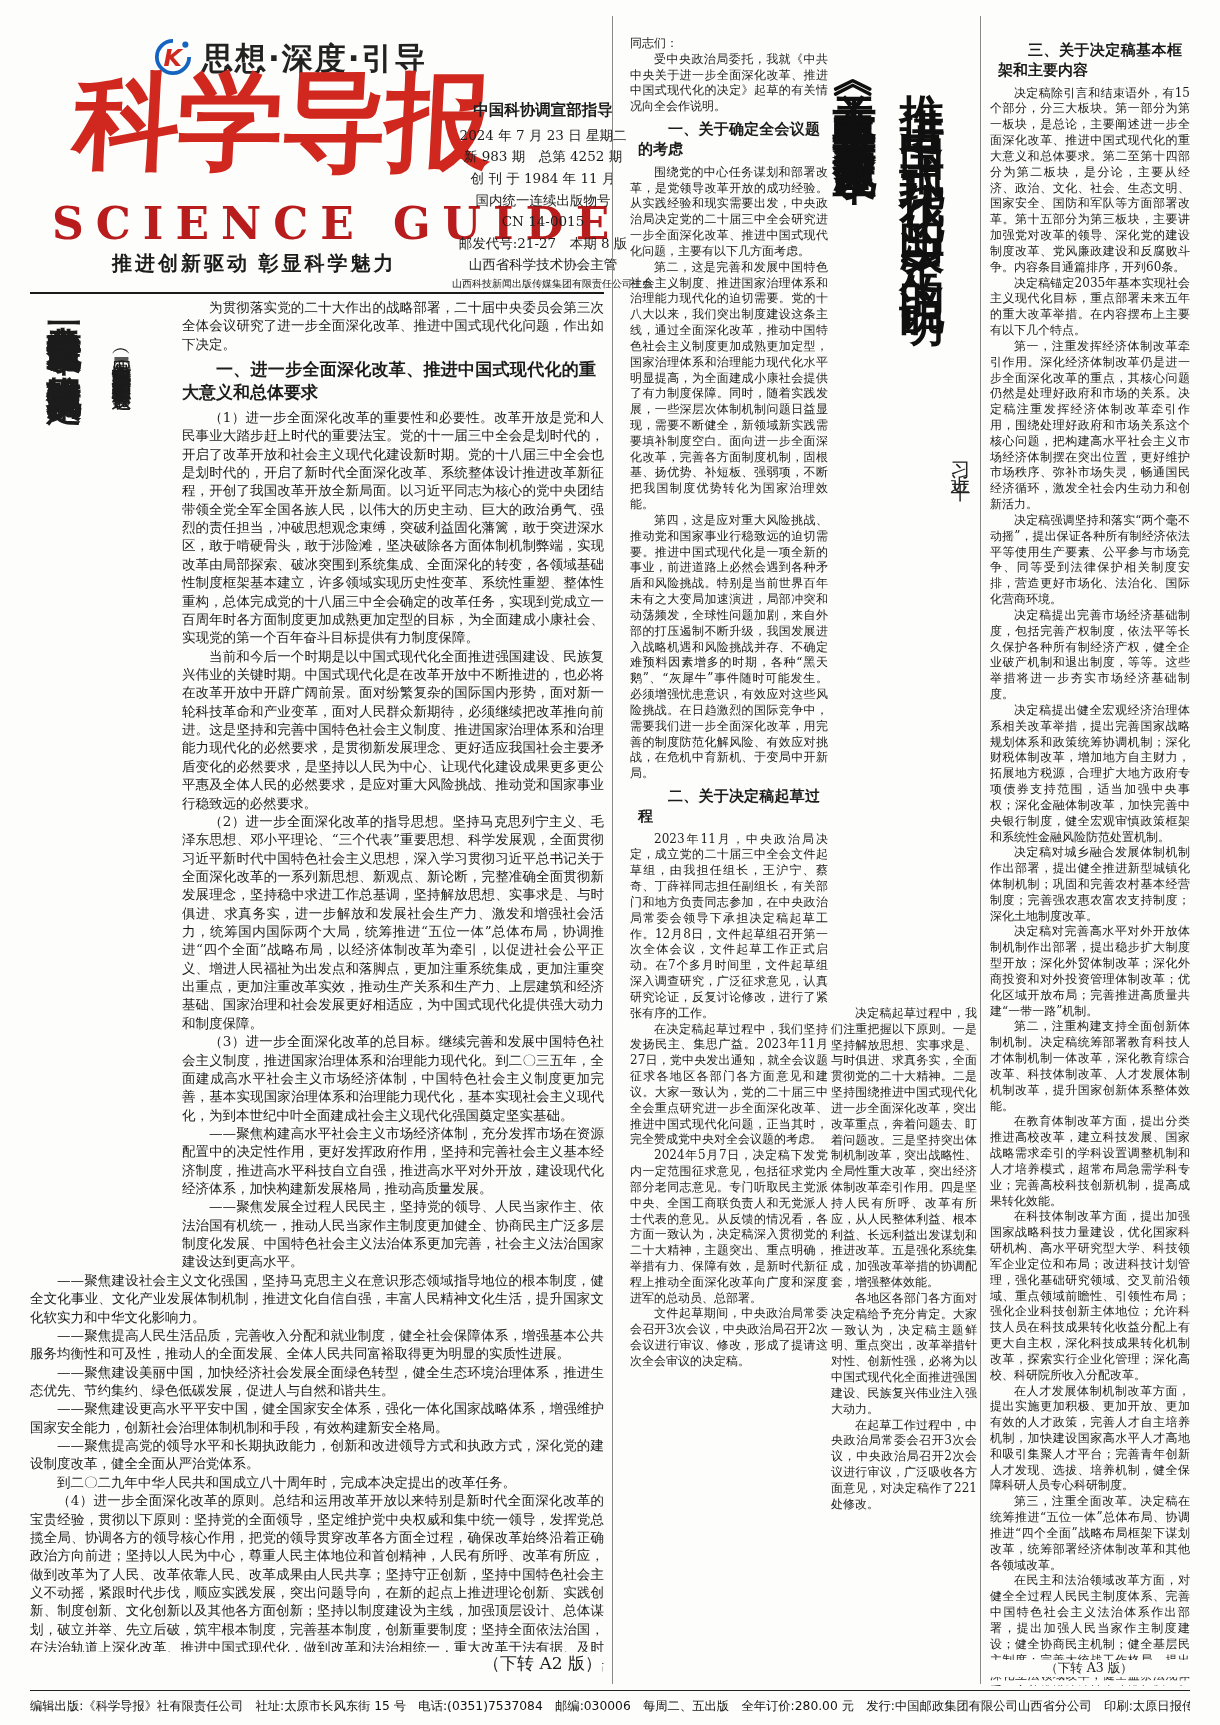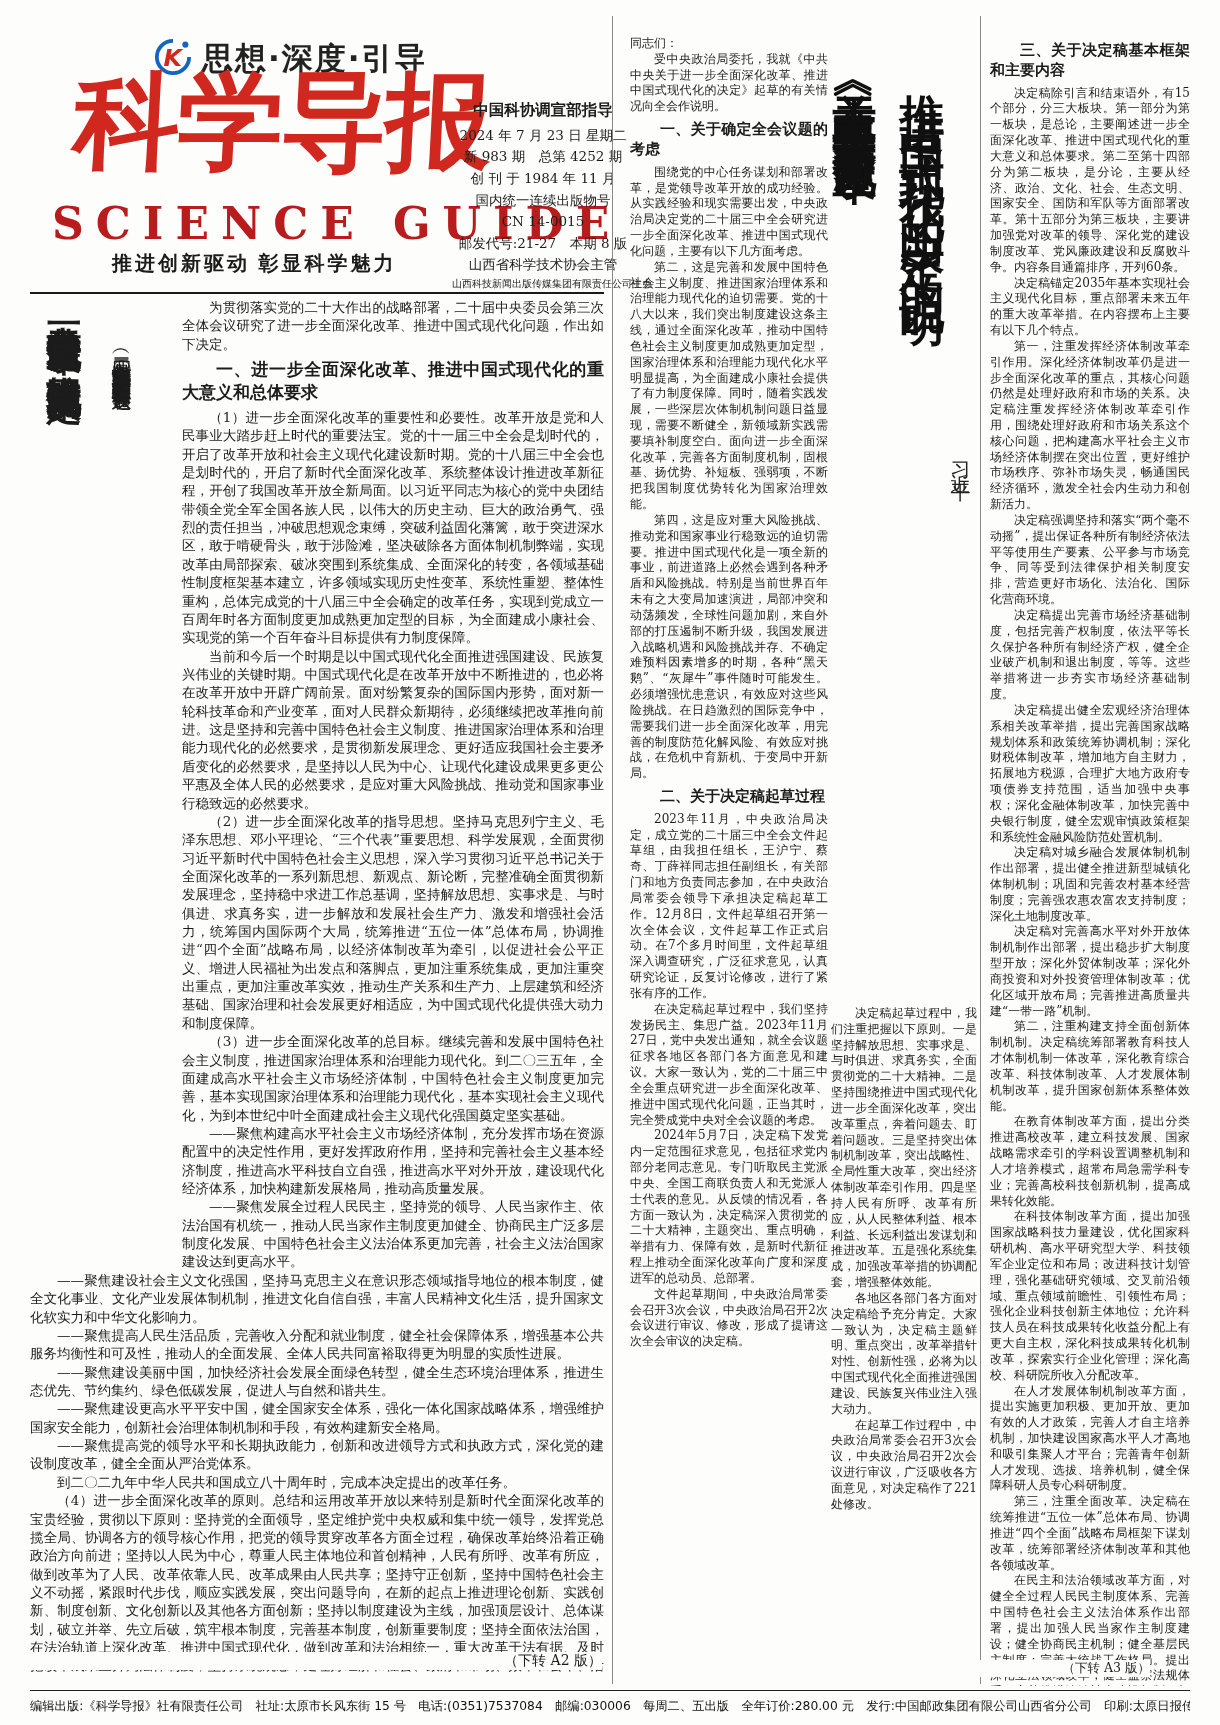--- a/index.html
+++ b/index.html
@@ -2,21 +2,21 @@
 <html><head>
 <meta charset="utf-8">
 <style>
   html,body{margin:0;padding:0;background:#e9e9e7;}
   .page{position:relative;width:1220px;height:1725px;margin:0 auto;background:#fdfdfb;
         overflow:hidden;color:#1c1c1c;font-family:"DejaVu Serif",serif;}
   .abs{position:absolute;}
   .region{position:absolute;overflow:hidden;text-align:justify;}
   .blk{margin:0;text-indent:2em;text-align:justify;}
   .blk-salute{text-indent:0;}
-  .blk-h{font-family:"DejaVu Sans",sans-serif;font-weight:bold;margin:5px 0;line-height:1.32;}
+  .blk-h{font-family:"DejaVu Sans",sans-serif;font-weight:bold;margin:5px 8px;line-height:1.32;}
   
   #masthead{left:30px;top:12px;width:574px;height:284px;}
   .logo-row{position:absolute;left:124px;top:26px;display:flex;align-items:center;gap:10px;}
   .tagline{font-family:"DejaVu Sans",sans-serif;font-size:31px;font-weight:bold;color:#222;letter-spacing:2px;}
   .paper-name{position:absolute;left:44px;top:40px;font-size:106px;line-height:1.3;font-weight:bold;
               color:#d0281e;font-family:"DejaVu Serif",serif;letter-spacing:-2px;transform:skewX(-3deg);white-space:nowrap;}
   .paper-en{position:absolute;left:22px;top:186px;font-size:44px;font-weight:bold;color:#b91c1c;
             letter-spacing:12px;font-family:"DejaVu Serif",serif;white-space:nowrap;}
   .slogan{position:absolute;left:82px;top:238px;font-size:20px;font-weight:bold;
           font-family:Liberation Sans, sans-serif;letter-spacing:3px;white-space:nowrap;}
@@ -43,23 +43,23 @@
   #rightCol{left:990px;top:36px;width:200px;height:1650px;font-size:12px;line-height:1.32;}
   #rightCol .blk-h{font-size:15px;}
   
   .headline{position:absolute;writing-mode:vertical-rl;text-orientation:mixed;
             font-family:"DejaVu Sans",sans-serif;font-weight:900;color:#101010;}
   #hlA{left:829px;top:58px;height:934px;width:52px;font-size:44px;letter-spacing:4px;line-height:52px;}
   #hlB{left:896px;top:58px;height:944px;width:52px;font-size:45px;letter-spacing:15px;line-height:52px;}
   #byline{position:absolute;left:948px;top:446px;writing-mode:vertical-rl;text-orientation:mixed;
           font-size:20px;letter-spacing:11px;color:#222;}
   
-  .cont{position:absolute;background:#fdfdfb;font-size:14px;text-align:right;}
+  .cont{position:absolute;background:#fdfdfb;font-size:17px;text-align:right;}
   #contL{left:30px;top:1652px;width:572px;}
-  #contR{left:948px;top:1660px;width:202px;font-size:12.5px;}
+  #contR{left:988px;top:1660px;width:202px;font-size:12.5px;text-align:center;}
   
   #footRule{position:absolute;left:30px;top:1690px;width:1160px;height:1px;background:#222;}
   #footText{position:absolute;left:30px;top:1698px;width:1160px;font-size:12.3px;
             font-family:"DejaVu Sans",sans-serif;white-space:nowrap;overflow:hidden;color:#111;}
 </style>
 </head>
 <body>
 
 <div class="page">
 

